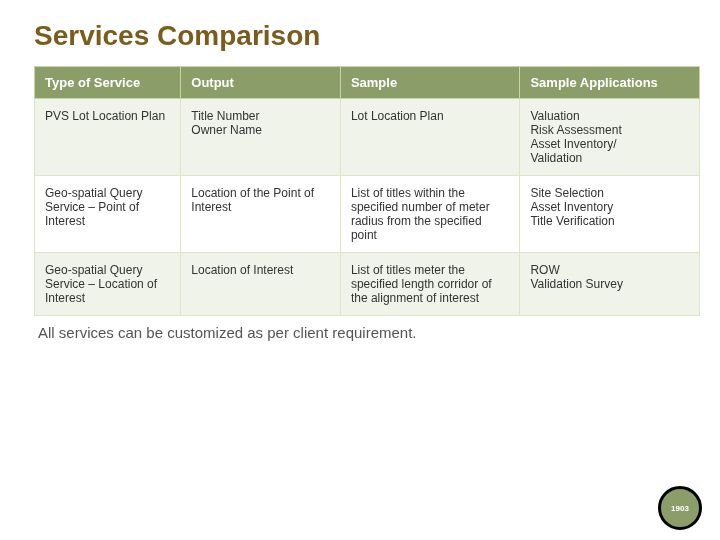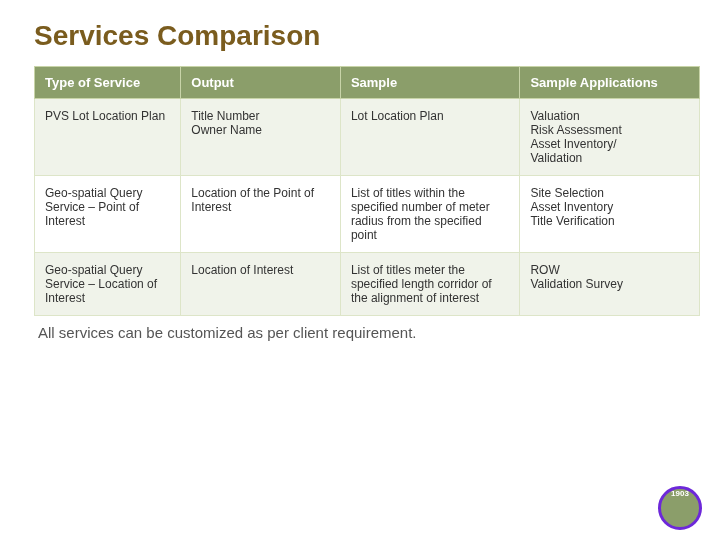--- a/index.html
+++ b/index.html
@@ -73,23 +73,23 @@
       right: 18px;
       width: 44px;
       height: 44px;
     }
 
     .logo-circle {
       width: 44px;
       height: 44px;
       border-radius: 50%;
       background: #8b9e6a;
-      border: 3px solid #6d28d9;
+      border: 3px solid #000000;
       display: flex;
-      align-items: flex-start;
+      align-items: center;
       justify-content: center;
       font-size: 8px;
       color: #fff;
       font-weight: bold;
     }
 
     col:nth-child(1) { width: 22%; }
     col:nth-child(2) { width: 24%; }
     col:nth-child(3) { width: 27%; }
     col:nth-child(4) { width: 27%; }

